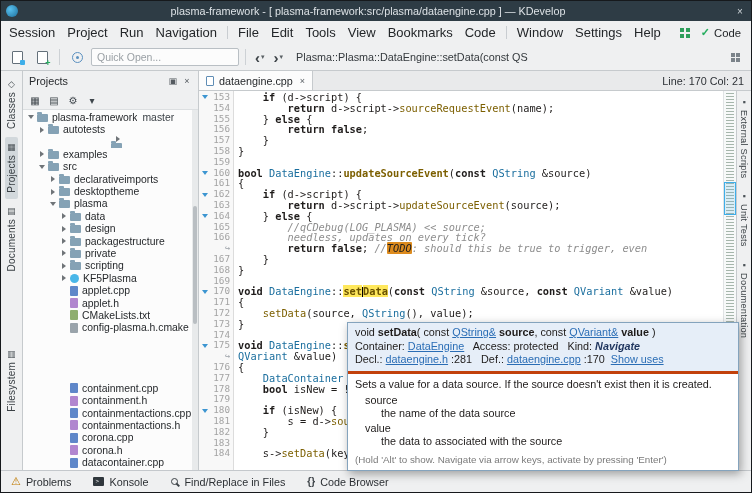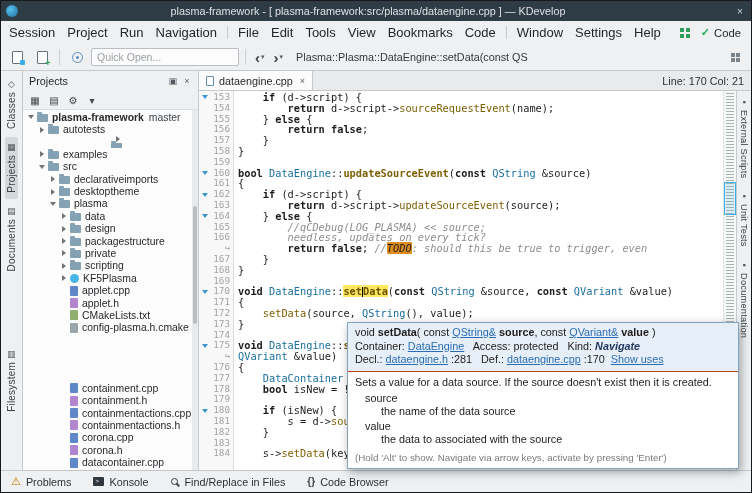--- a/index.html
+++ b/index.html
@@ -62,21 +62,21 @@
   .ar-e::before{content:"";border-top:4px solid #6f7478;border-left:3px solid transparent;border-right:3px solid transparent;}
   .ti{flex:none;margin:0 4px 0 1px;position:relative;}
   .ti-folder{width:11px;height:8px;background:#85a2b5;border-radius:1px;margin-top:1px;}
   .ti-folder::before{content:"";position:absolute;top:-2px;left:0;width:5px;height:2px;background:#85a2b5;border-radius:1px 1px 0 0;}
   .ti-cpp{width:8px;height:10px;background:#5f87c9;border-radius:1px;}
   .ti-h{width:8px;height:10px;background:#b186cf;border-radius:1px;}
   .ti-txt{width:8px;height:10px;background:#8fae6f;border-radius:1px;}
   .ti-cmake{width:8px;height:10px;background:#9aa4ab;border-radius:1px;}
   .ti-kf5{width:9px;height:9px;background:#49b6e8;border-radius:50%;}
   .tlabel{overflow:hidden;text-overflow:ellipsis;}
-  .tlabel.b{font-weight:bold;}
+  .tlabel.b{font-weight:normal;}
   .tsuffix{margin-left:5px;color:#3c4247;}
   .vsb{position:absolute;top:0;right:0;bottom:0;width:6px;background:#e8eaeb;}
   .vsb-thumb{position:absolute;left:1px;right:1px;top:96px;height:118px;background:#b9bec2;border-radius:3px;}
   
   .right-region{flex:1;display:flex;flex-direction:column;min-width:0;min-height:0;}
   .tabrow{height:20px;flex:none;display:flex;align-items:stretch;background:#e9eaeb;border-bottom:1px solid #c6cacd;}
   .tab{display:flex;align-items:center;gap:5px;padding:0 7px;background:#fcfcfc;border-right:1px solid #c6cacd;font-size:10.8px;color:#26292c;}
   .tab-ic{width:8px;height:10px;background:#fff;border:1px solid #5f8db5;border-radius:1px;}
   .tab-close{font-size:9px;color:#5a6065;margin-left:2px;}
   .linecol{margin-left:auto;display:flex;align-items:center;padding-right:7px;font-size:10.8px;color:#2d3136;}
@@ -99,21 +99,21 @@
   .s-todo{color:#22201e;background:#dd8b1e;font-style:italic;border-radius:1px;}
   .s-hl{color:#6a5200;font-weight:bold;background:#ffe85c;}
   .s-caret{display:inline-block;width:0;border-left:1px solid #000;height:10px;vertical-align:-2px;}
   .minimap{width:13px;flex:none;background:#f7f9f9;border-left:1px solid #e0e3e5;position:relative;}
   .mm-text{position:absolute;top:2px;bottom:4px;left:2px;width:8px;
     background:repeating-linear-gradient(180deg,rgba(85,115,95,.5) 0 1px,transparent 1px 3px);}
   .mm-view{position:absolute;left:0;right:0;top:91px;height:33px;border:1px solid #3daee9;background:rgba(61,174,233,.16);}
   
   .tooltip{position:absolute;left:346px;top:321px;width:392px;background:#fff;border:1px solid #84a3bd;
     box-shadow:2px 3px 9px rgba(0,0,0,.35);font-size:10.8px;z-index:40;}
-  .tt-head{background:#e6eef8;padding:3px 7px 4px;border-bottom:1px solid #c2410c;}
+  .tt-head{background:#e6eef8;padding:3px 7px 4px;border-bottom:3px solid #c2410c;}
   .tt-line{line-height:13.5px;white-space:pre-wrap;}
   .tt-n{color:#1f1c1b;}
   .tt-b{color:#1f1c1b;font-weight:bold;}
   .tt-bi{color:#1f355e;font-weight:bold;font-style:italic;}
   .tt-lnk{color:#2a6db5;text-decoration:underline;}
   .tt-body{padding:4px 7px 1px;line-height:13px;}
   .tt-desc{margin-bottom:2px;color:#1f1c1b;}
   .tt-pname{padding:1px 0 0 10px;color:#1f1c1b;}
   .tt-pdesc{padding:0 0 1px 26px;color:#1f1c1b;}
   .tt-foot{color:#7a7a7a;font-size:9.8px;padding:4px 7px 5px;line-height:11px;}

